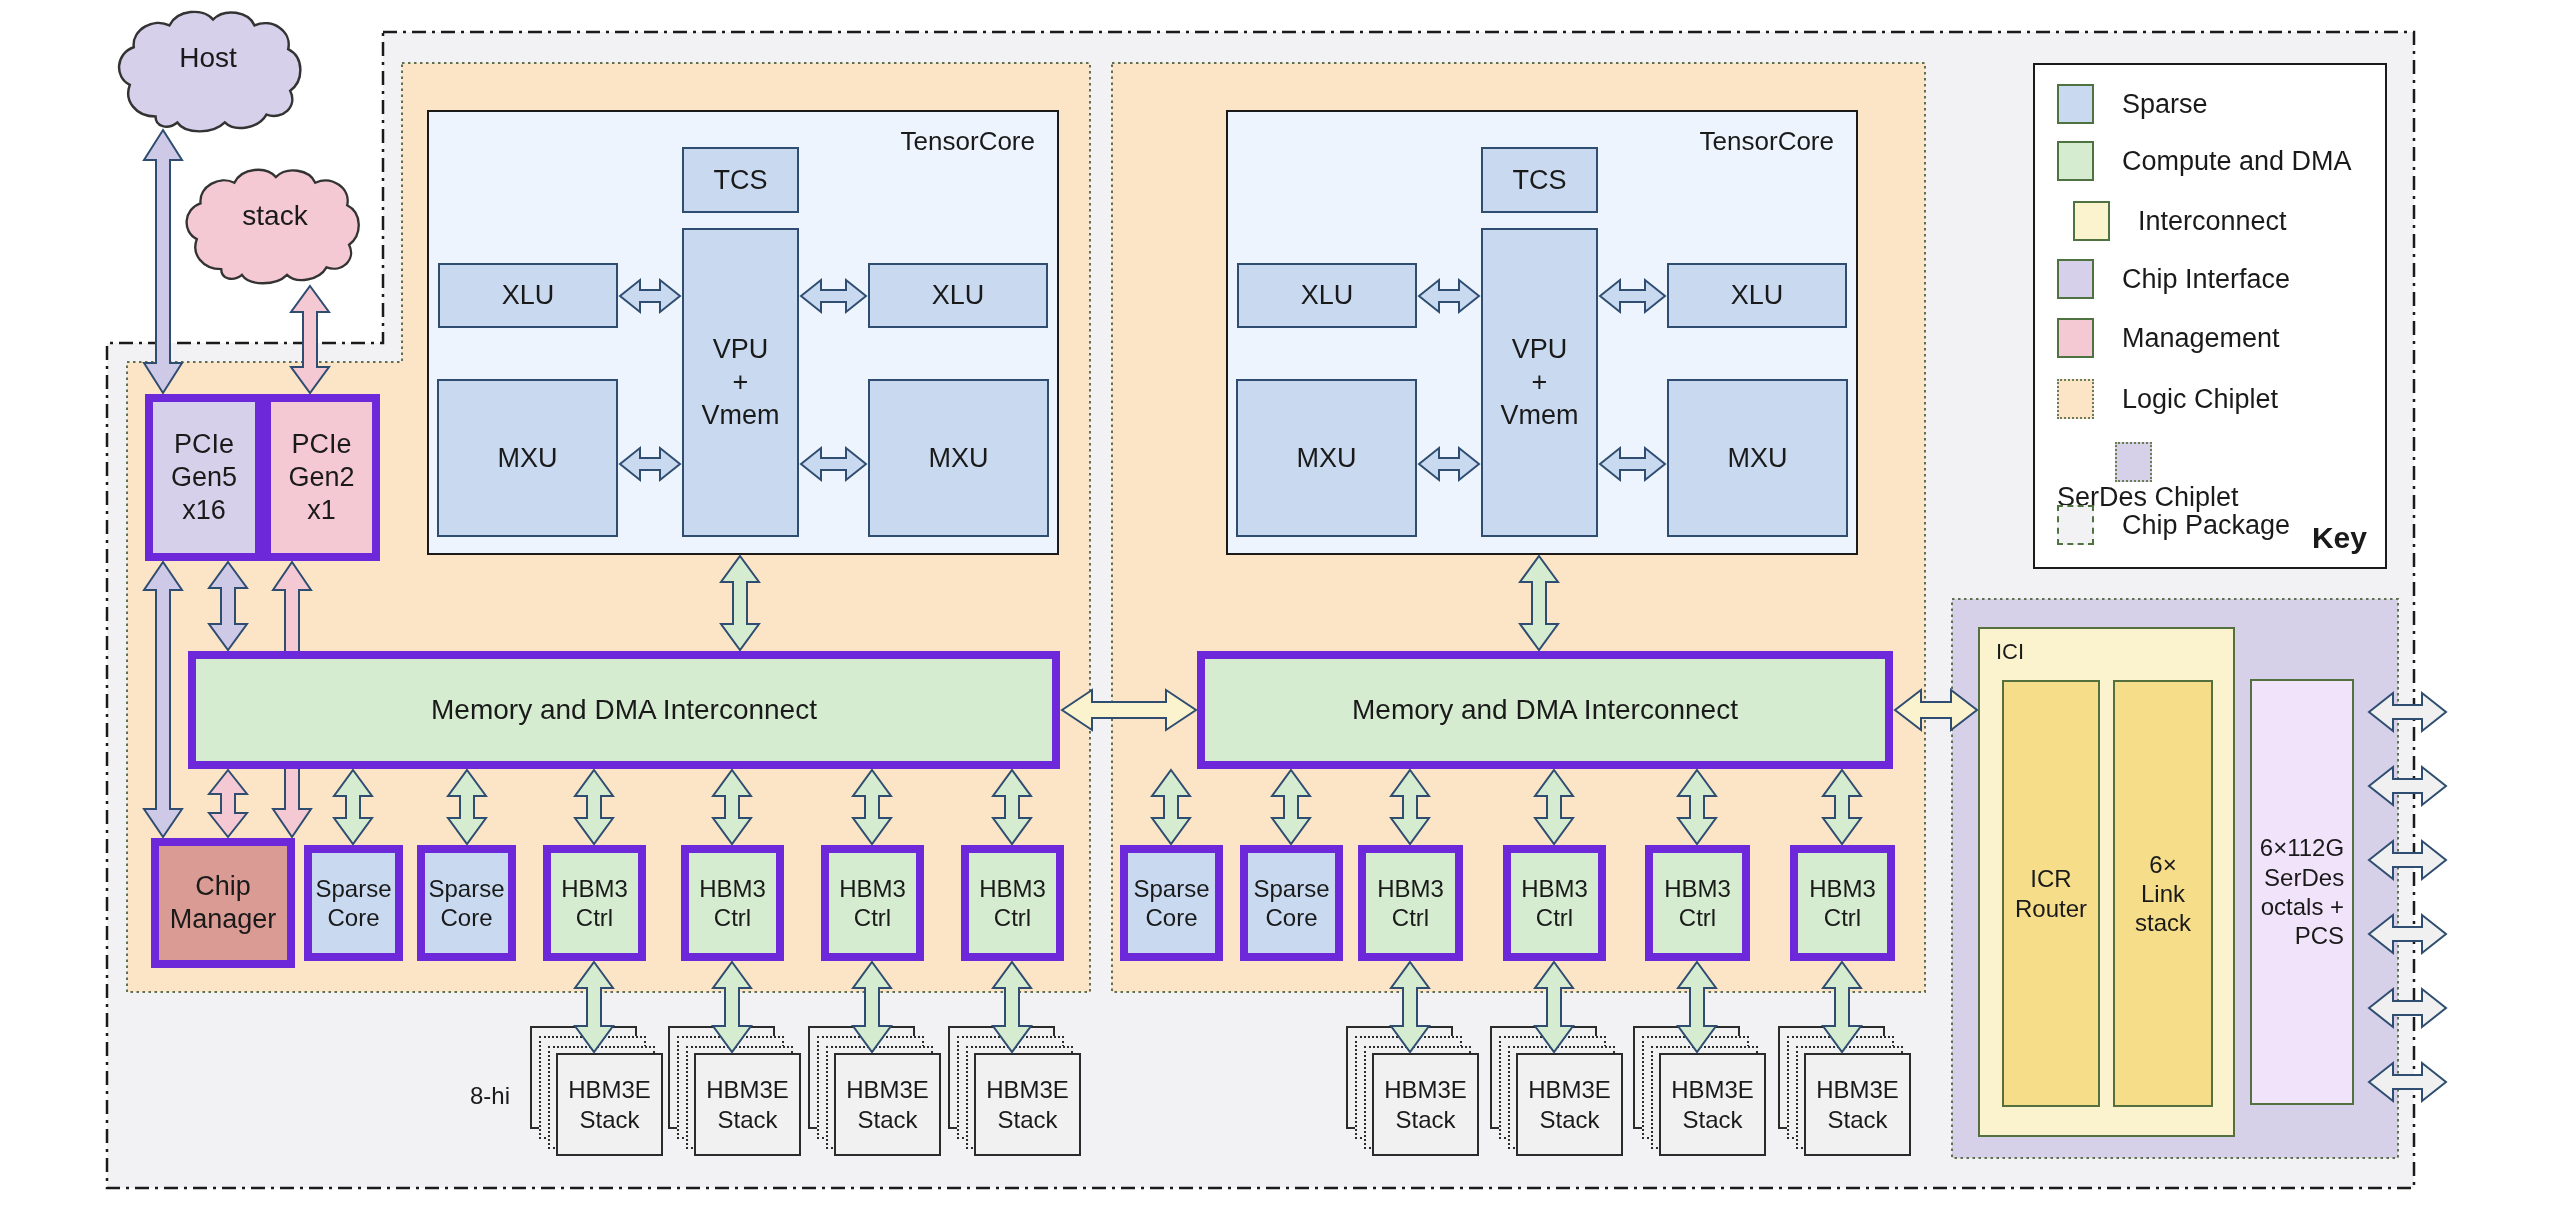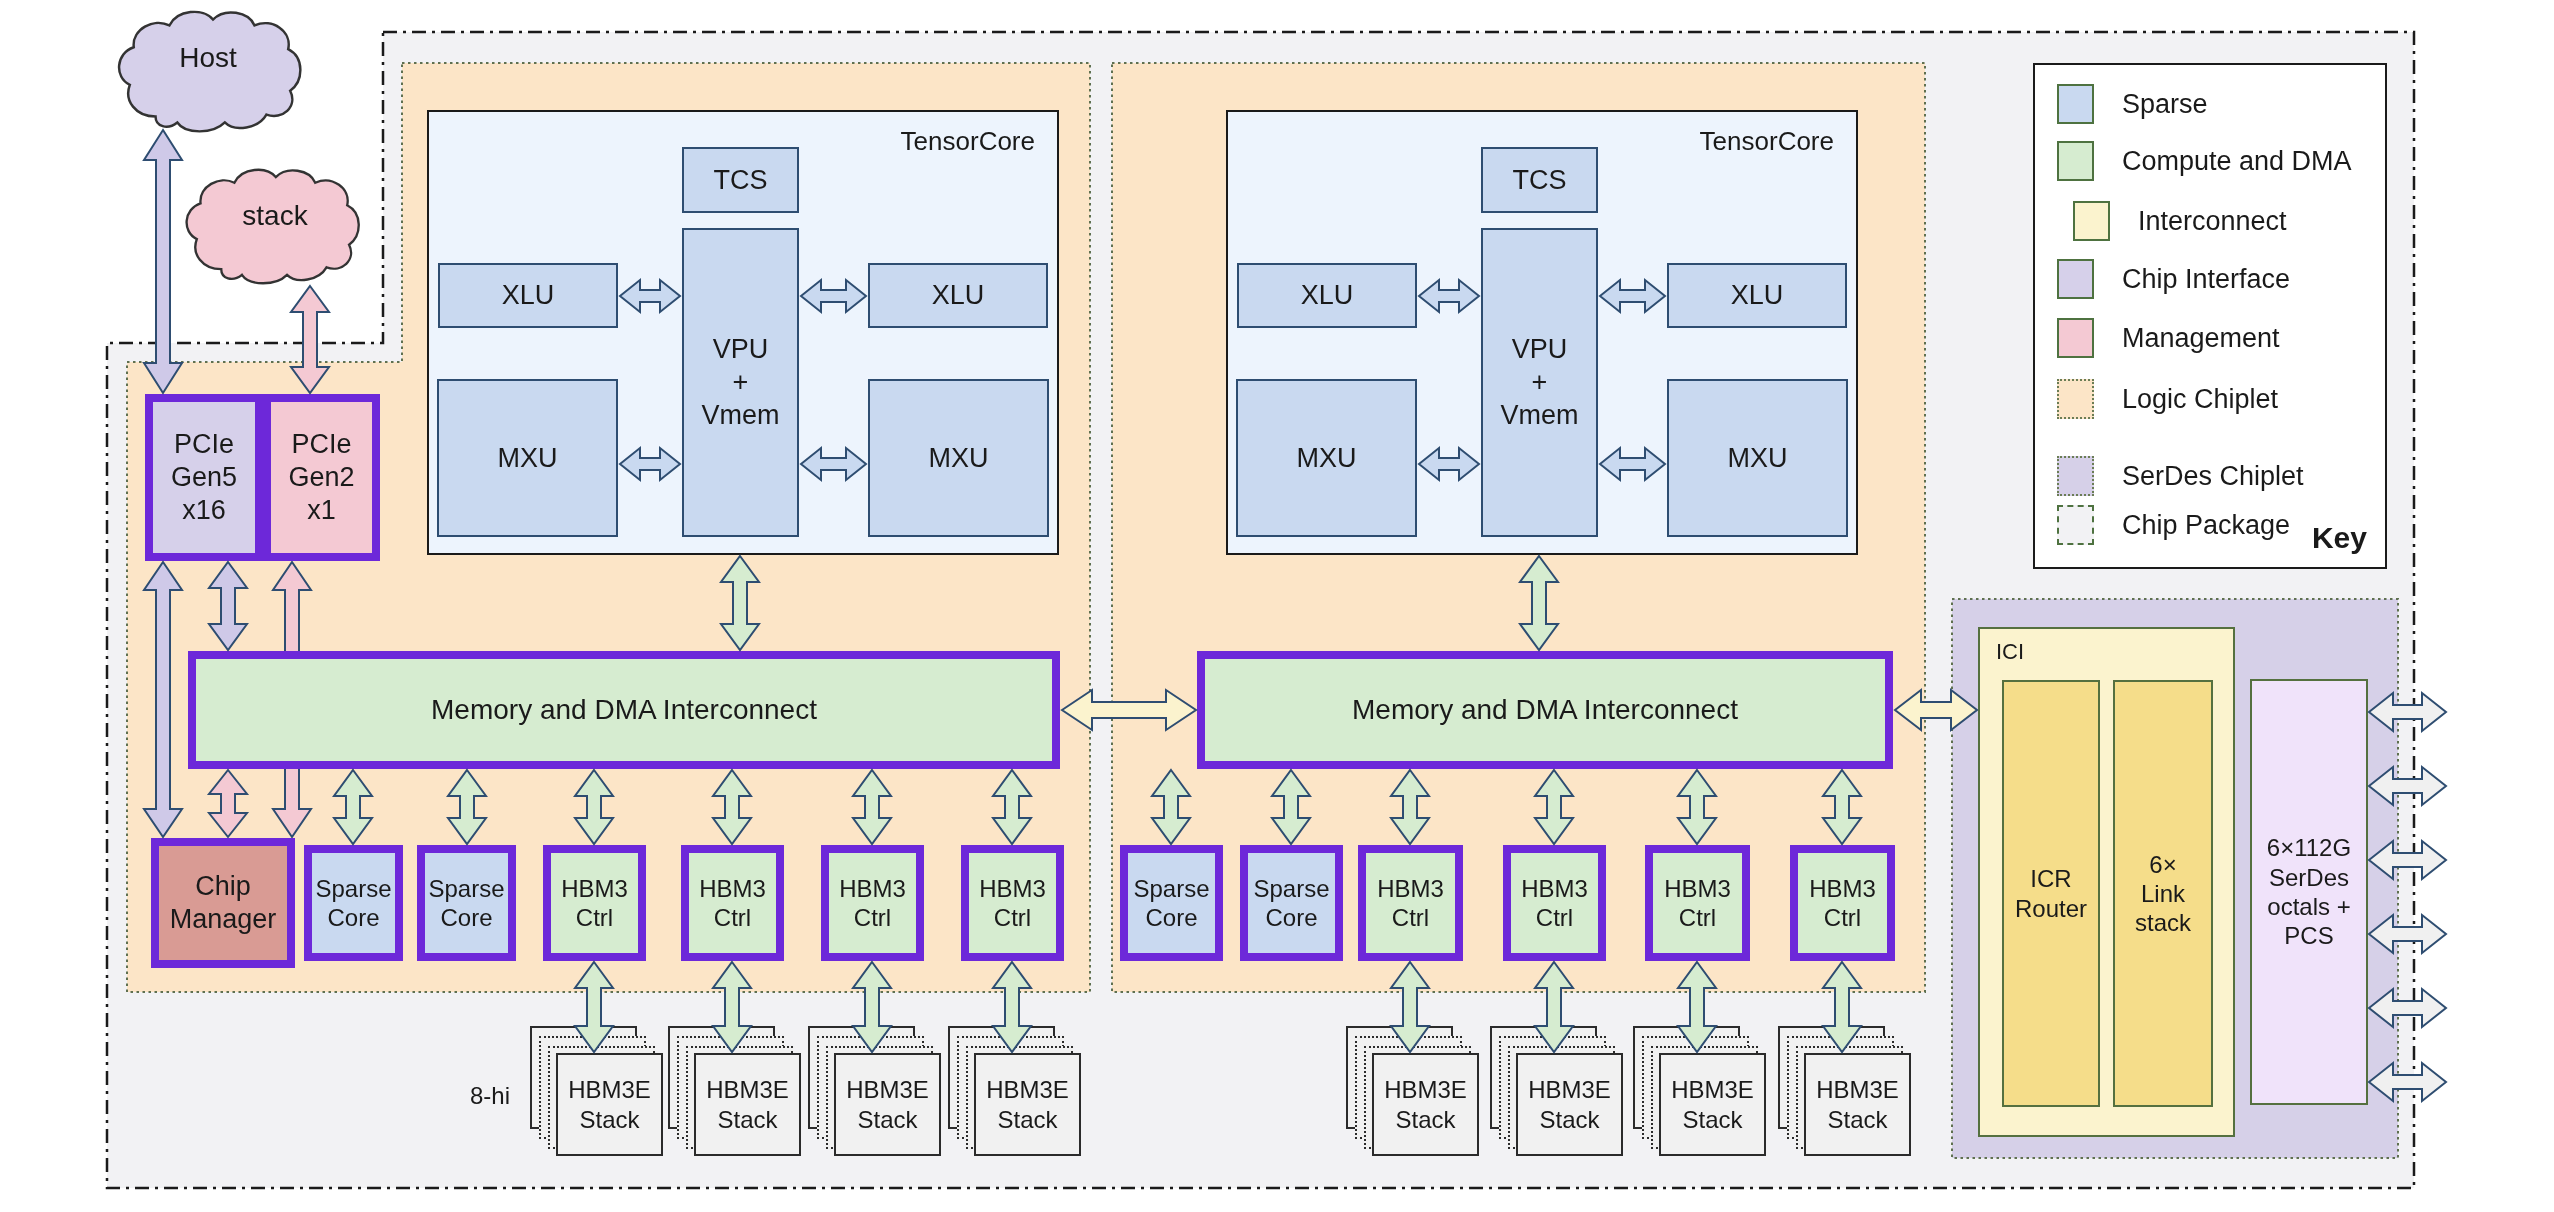--- a/index.html
+++ b/index.html
@@ -185,21 +185,21 @@
 </div>
 
 <div class="abs ici" style="left:1978px;top:627px;width:257px;height:510px;box-sizing:border-box;">
   <span class="ici-tag">ICI</span>
 </div>
 <div class="box goldbox f24" style="left:2002px;top:680px;width:98px;height:427px;">ICR
 Router</div>
 <div class="box goldbox f24" style="left:2113px;top:680px;width:100px;height:427px;">6×
 Link
 stack</div>
-<div class="box serdesbox f24" style="left:2250px;top:679px;width:118px;height:426px;">6×112G
+<div class="box serdesbox f24" style="left:2250px;top:679px;width:104px;height:426px;text-align:right;">6×112G
 SerDes
 octals +
 PCS</div>
 
 <div class="abs legend" style="left:2033px;top:63px;width:354px;height:506px;box-sizing:border-box;">
   <span class="key-title">Key</span>
   <div id="legend-rows">
   <div class="legend-row" style="top: 19px;">
     <span class="swatch sw-solid" style="background: rgb(201, 217, 240);"></span>
     <span class="legend-label">Sparse</span>
@@ -223,21 +223,21 @@
   <div class="legend-row" style="top: 253px;">
     <span class="swatch sw-solid" style="background: rgb(244, 201, 211);"></span>
     <span class="legend-label">Management</span>
   </div>
 
   <div class="legend-row" style="top: 314px;">
     <span class="swatch sw-dot" style="background: rgb(252, 229, 199);"></span>
     <span class="legend-label">Logic Chiplet</span>
   </div>
 
-  <div class="legend-row" style="top: 391px;">
+  <div class="legend-row" style="top: 377px; flex-direction: column;">
     <span class="swatch sw-dot" style="background: rgb(214, 208, 232);"></span>
     <span class="legend-label">SerDes Chiplet</span>
   </div>
 
   <div class="legend-row" style="top: 440px;">
     <span class="swatch sw-dashdot" style="background: rgb(242, 242, 244);"></span>
     <span class="legend-label">Chip Package</span>
   </div>
 </div>
 </div>

